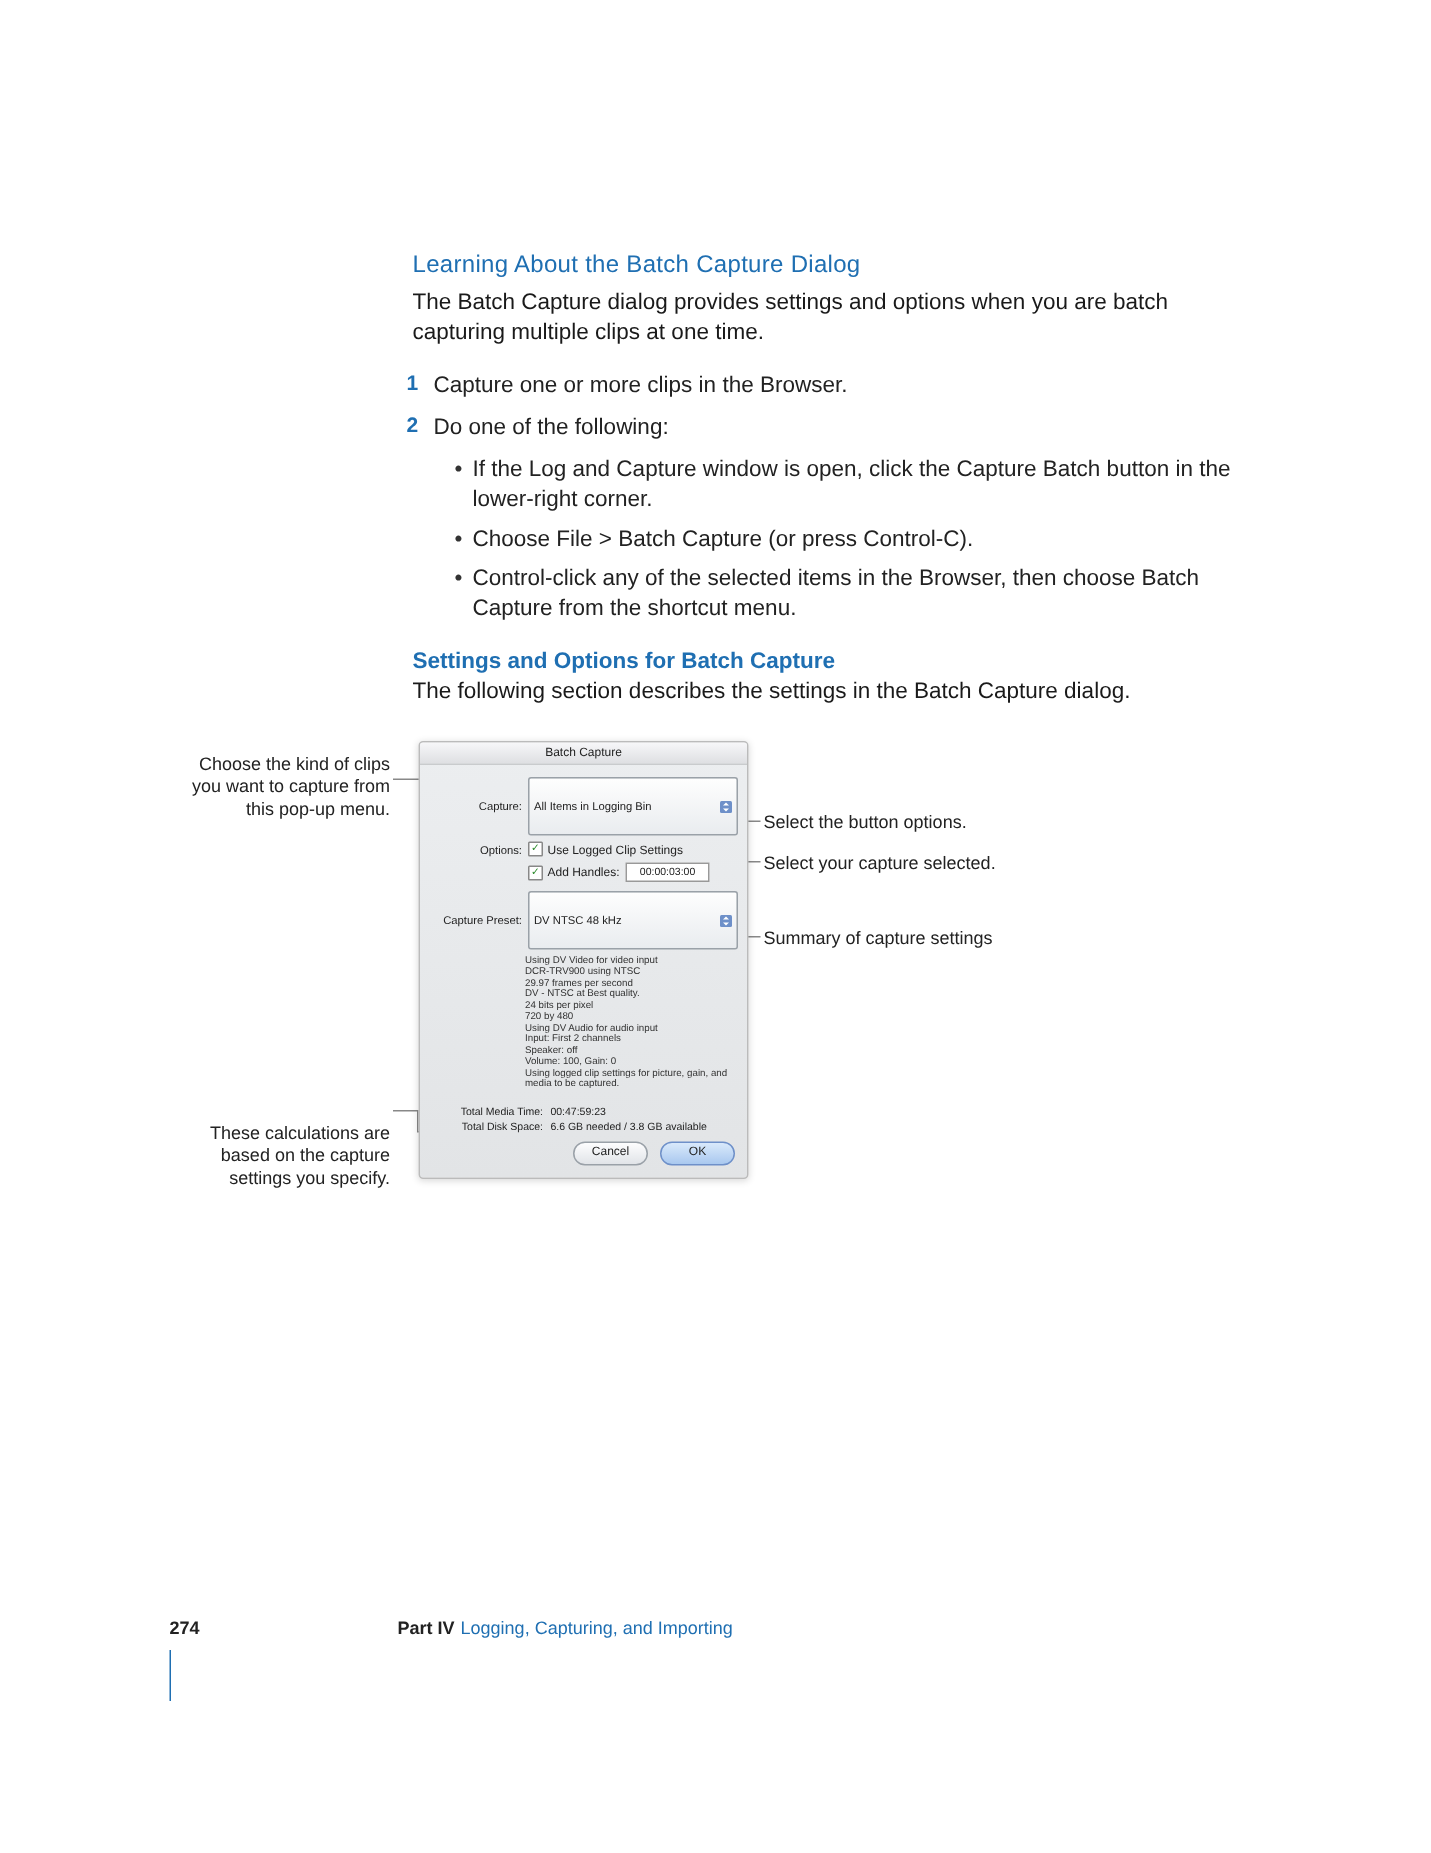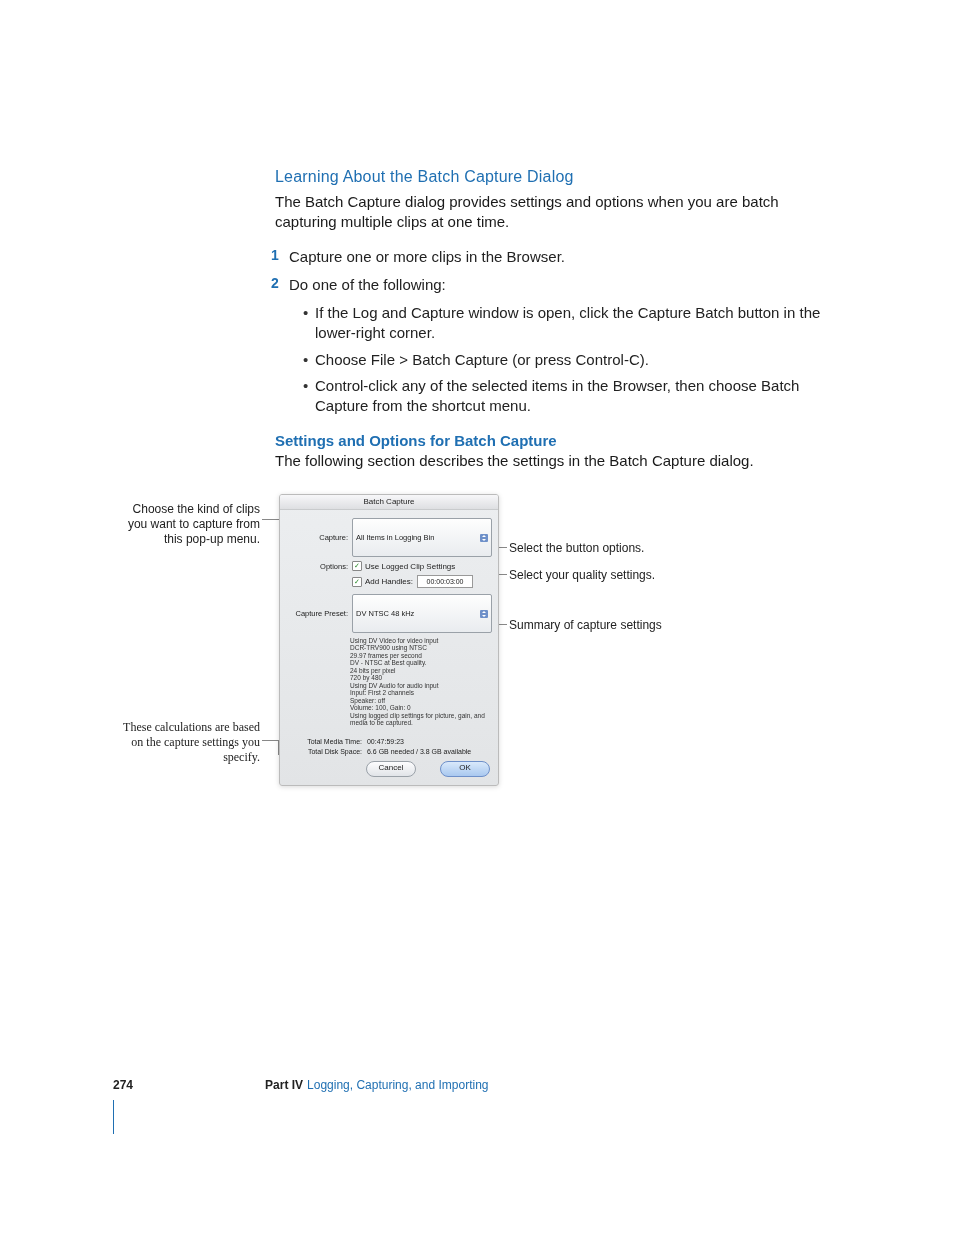--- a/index.html
+++ b/index.html
@@ -222,21 +222,21 @@
   }
   .dialog .footer .info .flabel {
     display: inline-block;
     width: 74px;
     text-align: right;
     padding-right: 3px;
   }
   .dialog .buttons {
     display: flex;
     justify-content: flex-end;
-    gap: 24px;
+    gap: 8px;
     margin-top: 6px;
   }
   .dialog .btn {
     width: 48px;
     height: 14px;
     border: 1px solid #9aa1a8;
     border-radius: 8px;
     background: linear-gradient(#fdfdfe,#e1e4e8);
     font-size: 8px;
     line-height: 12px;
@@ -299,32 +299,32 @@
 
     <div class="subhead-blue">Settings and Options for Batch Capture</div>
     <div class="para">The following section describes the settings in the Batch Capture dialog.</div>
   </div>
 
   <div class="figure-wrap">
 
     <div class="callout" style="left:0; top:10px; width:145px;">Choose the kind of clips you want to capture from this pop-up menu.</div>
     <div class="line" style="left:147px; top:27px; width:20px;"></div>
 
-    <div class="callout" style="left:0; top:228px; width:145px;font-family:Liberation Serif, serif;">These calculations are based on the capture settings you specify.</div>
+    <div class="callout" style="left:0; top:256px; width:145px;">These calculations are based on the capture settings you specify.</div>
     <div class="line" style="left:147px; top:248px; width:16px;"></div>
     <div class="vline" style="left:163px; top:248px; height:14px;"></div>
     <div class="line" style="left:163px; top:262px; width:7px;"></div>
 
     <div class="callout right" style="left:394px; top:49px; width:180px;">Select the button options.</div>
     <div class="line" style="left:380px; top:55px; width:12px;"></div>
     <div class="vline" style="left:380px; top:42px; height:26px;"></div>
     <div class="line" style="left:374px; top:42px; width:6px;"></div>
     <div class="line" style="left:374px; top:68px; width:6px;"></div>
 
-    <div class="callout right" style="left:394px; top:76px; width:200px;">Select your quality settings.</div>
+    <div class="callout right" style="left:394px; top:76px; width:200px;">Select your capture selected.</div>
     <div class="line" style="left:382px; top:82px; width:10px;"></div>
 
     <div class="callout right" style="left:394px; top:126px; width:200px;">Summary of capture settings</div>
     <div class="line" style="left:380px; top:132px; width:12px;"></div>
     <div class="vline" style="left:380px; top:98px; height:68px;"></div>
     <div class="line" style="left:374px; top:98px; width:6px;"></div>
     <div class="line" style="left:374px; top:166px; width:6px;"></div>
 
     <div class="dialog">
       <div class="titlebar">Batch Capture</div>

